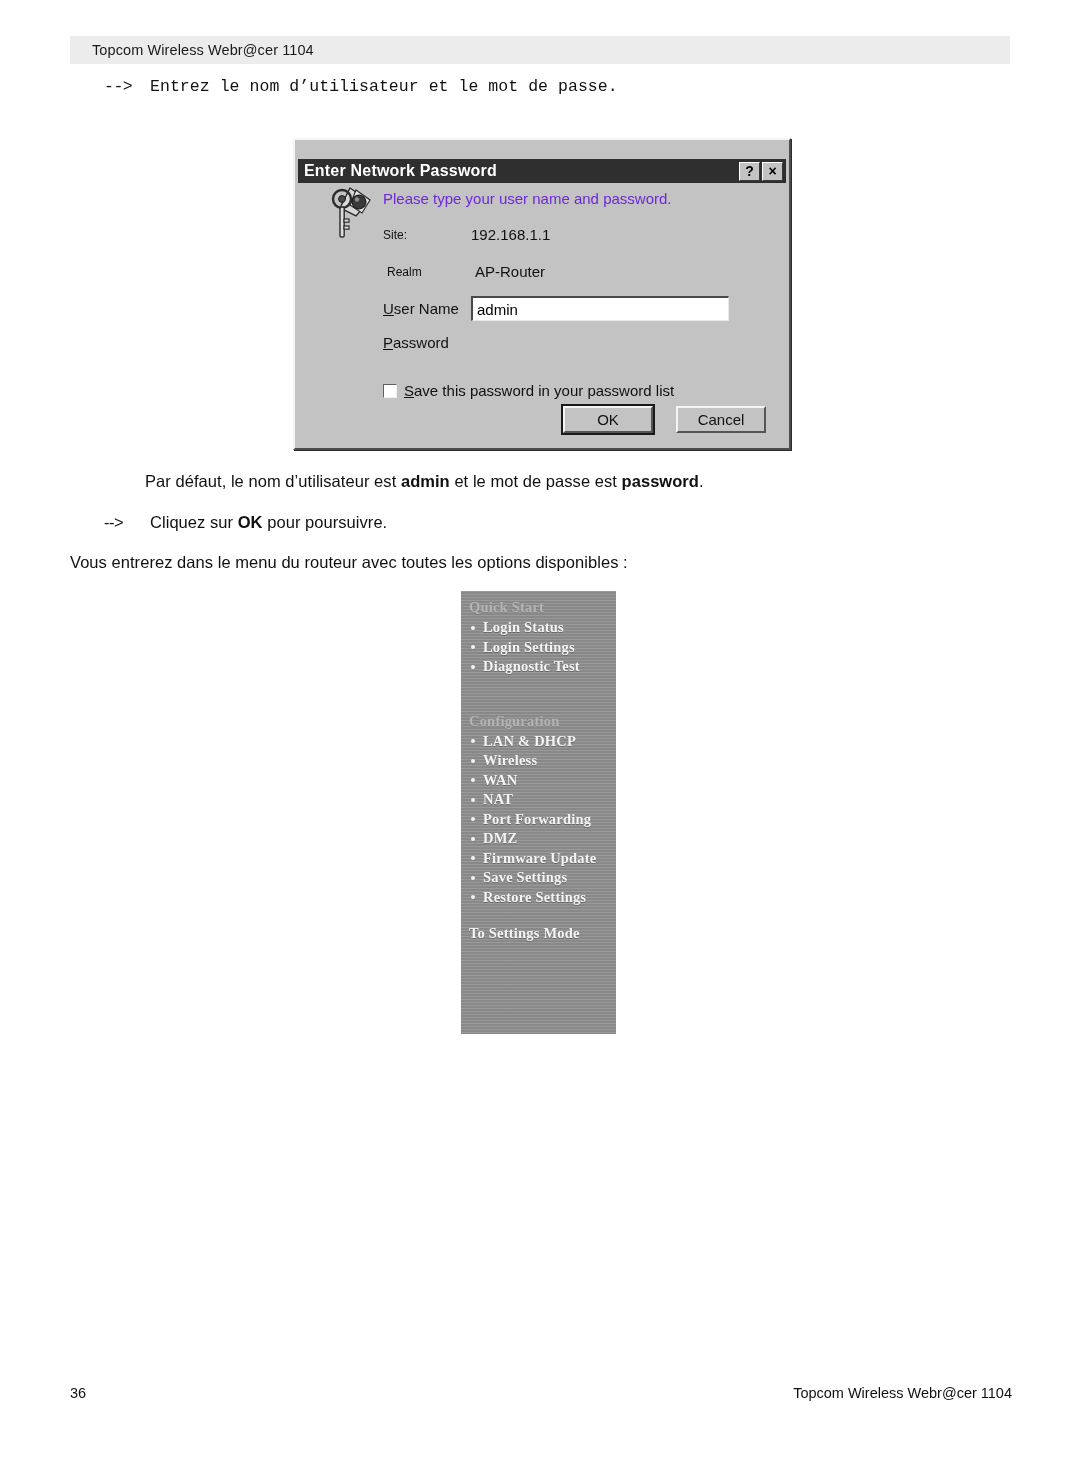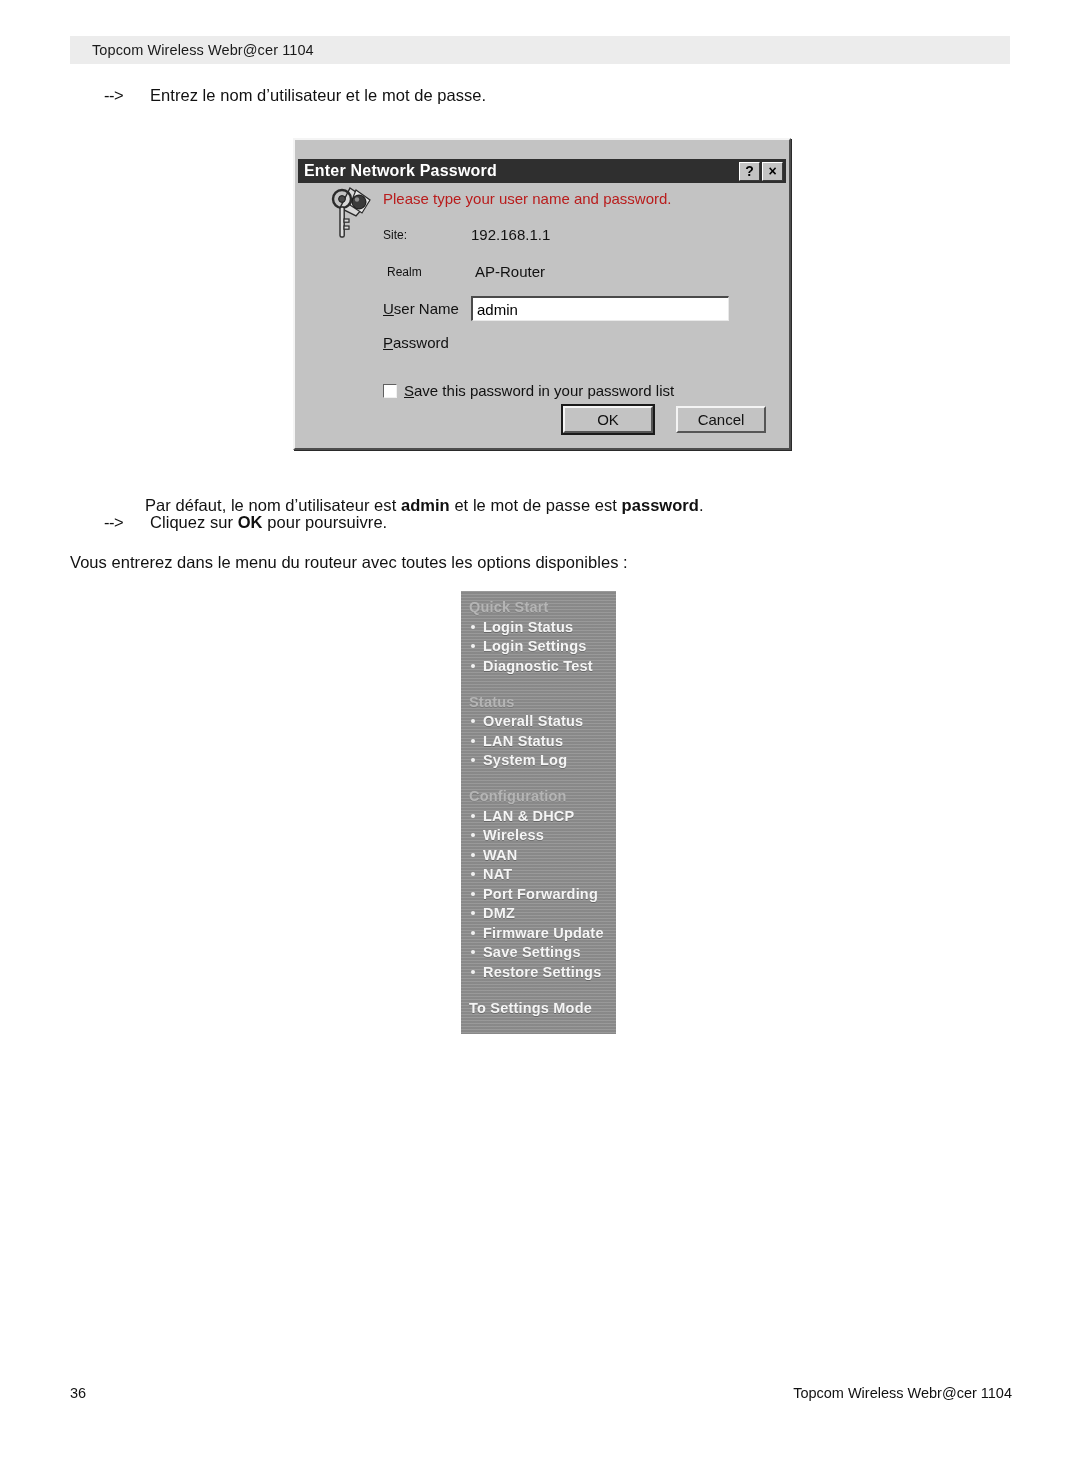--- a/index.html
+++ b/index.html
@@ -44,22 +44,22 @@
     white-space: nowrap;
     letter-spacing: 0.05px;
   }
   .instr .arrow {
     display: inline-block;
     width: 46px;
     letter-spacing: -0.5px;
   }
   .instr b { font-weight: bold; }
 
-  #instr-enter-credentials { left: 104px; top: 86px; }
-  #instr-default-creds    { left: 145px; top: 472px; margin-top: 24px; }
+  #instr-enter-credentials { left: 104px; top: 77px; font-family: Liberation Mono, monospace; }
+  #instr-default-creds    { left: 145px; top: 472px; }
   #instr-click-ok         { left: 104px; top: 513px; }
   #instr-router-menu      { left: 70px;  top: 553px; }
 
   
   .dialog {
     position: absolute;
     left: 293px;
     top: 138px;
     width: 498px;
     height: 312px;
@@ -119,21 +119,21 @@
     top: 18px;
     width: 46px;
     height: 58px;
   }
 
   .dlg-prompt {
     position: absolute;
     left: 88px;
     top: 22px;
     font-size: 15px;
-    color: #b91c1c;
+    color: #6d28d9;
     white-space: nowrap;
   }
 
   .row {
     position: absolute;
     left: 88px;
     display: flex;
     align-items: center;
   }
   .row-label {
@@ -261,20 +261,21 @@
         to bottom,
         rgba(255,255,255,0.10) 0px,
         rgba(255,255,255,0.10) 1px,
         rgba(0,0,0,0.04) 1px,
         rgba(0,0,0,0.04) 3px
       ),
       #8e8e8e;
     box-sizing: border-box;
     padding: 8px 0 0 0;
     overflow: hidden;
+    font-family: Liberation Serif, serif;
   }
   .rm-section-title {
     font-size: 14.5px;
     font-weight: bold;
     color: #b5b5b5;
     padding-left: 8px;
     margin-bottom: 2px;
     letter-spacing: 0.2px;
     white-space: nowrap;
     text-shadow: 0 1px 0 rgba(0,0,0,0.12);
@@ -426,35 +427,20 @@
       <span class="rm-item-label">Login Settings</span>
     </div>
     <div class="rm-item">
       <span class="rm-bullet"></span>
       <span class="rm-item-label">Diagnostic Test</span>
     </div>
   </div>
 
   <div class="rm-gap"></div>
 
-  <div>
-    <div class="rm-section-title">Status</div>
-    <div class="rm-item">
-      <span class="rm-bullet"></span>
-      <span class="rm-item-label">Overall Status</span>
-    </div>
-    <div class="rm-item">
-      <span class="rm-bullet"></span>
-      <span class="rm-item-label">LAN Status</span>
-    </div>
-    <div class="rm-item">
-      <span class="rm-bullet"></span>
-      <span class="rm-item-label">System Log</span>
-    </div>
-  </div>
 
   <div class="rm-gap"></div>
 
   <div>
     <div class="rm-section-title">Configuration</div>
     <div class="rm-item">
       <span class="rm-bullet"></span>
       <span class="rm-item-label">LAN &amp; DHCP</span>
     </div>
     <div class="rm-item">

